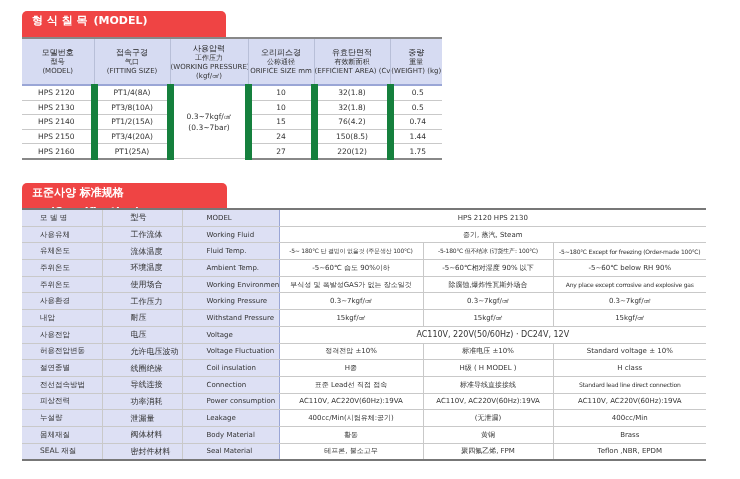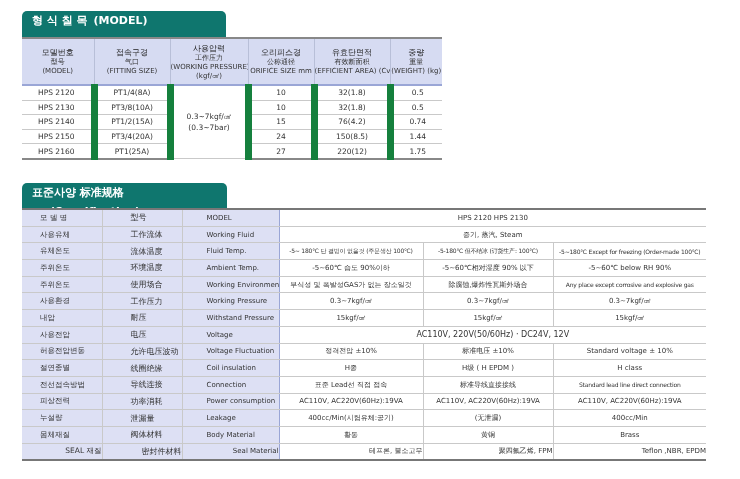--- a/index.html
+++ b/index.html
@@ -1,19 +1,19 @@
 <!DOCTYPE html>
 <html><head>
 <meta charset="utf-8">
 <style>
   html, body { margin:0; padding:0; background:#ffffff; }
   body { width:740px; height:479px; position:relative; overflow:hidden;
          font-family:"DejaVu Sans", "Liberation Sans", sans-serif; color:#333; }
   .section-header {
-    position:absolute; height:35px; background:#0f766e; border-radius:5px;
+    position:absolute; height:35px; background:#ef4444; border-radius:5px;
     color:#ffffff; font-weight:bold; font-size:11px; line-height:19px;
     padding-left:10px; box-sizing:border-box;
   }
   .section-header .en { margin-left:6px; }
   #hdr-model { left:22px; top:11px; width:204px; }
   #hdr-spec { left:22px; top:183px; width:205px; }
   #hdr-spec .en { margin-left:18px; }
 
   table { border-collapse:collapse; position:absolute; table-layout:fixed; }
   td, th { padding:0; text-align:center; vertical-align:middle; overflow:hidden; white-space:nowrap; }
@@ -37,21 +37,21 @@
   #model-table thead th:first-child { border-left:none; }
   #model-table tbody td:last-child, #model-table thead th:last-child { border-right:none; }
 
   
   #spec-table { left:22px; top:208px; width:684px; }
   #spec-table td {
     height:15.7px; font-size:7.5px; color:#333;
     border-bottom:1px solid #c9c9c9; border-right:1px solid #c9c9c9;
   }
   #spec-table tr:first-child td { border-top:2px solid #777; }
-  #spec-table tr:last-child td { border-bottom:2px solid #777;text-align:right; }
+  #spec-table tr:last-child td { border-bottom:2px solid #777; }
   #spec-table td.c1, #spec-table td.c2, #spec-table td.c3 { background:#dde0f4; text-align:left; }
   #spec-table td.c1 { padding-left:18px; font-size:7.5px; }
   #spec-table td.c2 { padding-left:28px; font-size:8px; }
   #spec-table td.c3 { padding-left:24px; font-size:7px; border-right:1px solid #9aa6d6; }
   #spec-table td.val { font-size:7px; }
   #spec-table td.val.small { font-size:6px; letter-spacing:-0.2px; }
   #spec-table td:last-child { border-right:none; }
 </style>
 </head>
 <body>
@@ -222,21 +222,21 @@
       <td class="c3">Voltage Fluctuation</td>
       <td class="val">정격전압 ±10%</td>
       <td class="val">标准电压 ±10%</td>
       <td class="val">Standard voltage ± 10%</td>
     </tr>
     <tr>
       <td class="c1">절연종별</td>
       <td class="c2">线圈绝缘</td>
       <td class="c3">Coil insulation</td>
       <td class="val">H종</td>
-      <td class="val">H级 ( H EPDM )</td>
+      <td class="val">H级 ( H MODEL )</td>
       <td class="val">H class</td>
     </tr>
     <tr>
       <td class="c1">전선접속방법</td>
       <td class="c2">导线连接</td>
       <td class="c3">Connection</td>
       <td class="val">표준 Lead선 직접 접속</td>
       <td class="val">标准导线直接接线</td>
       <td class="val small">Standard lead line direct connection</td>
     </tr>

